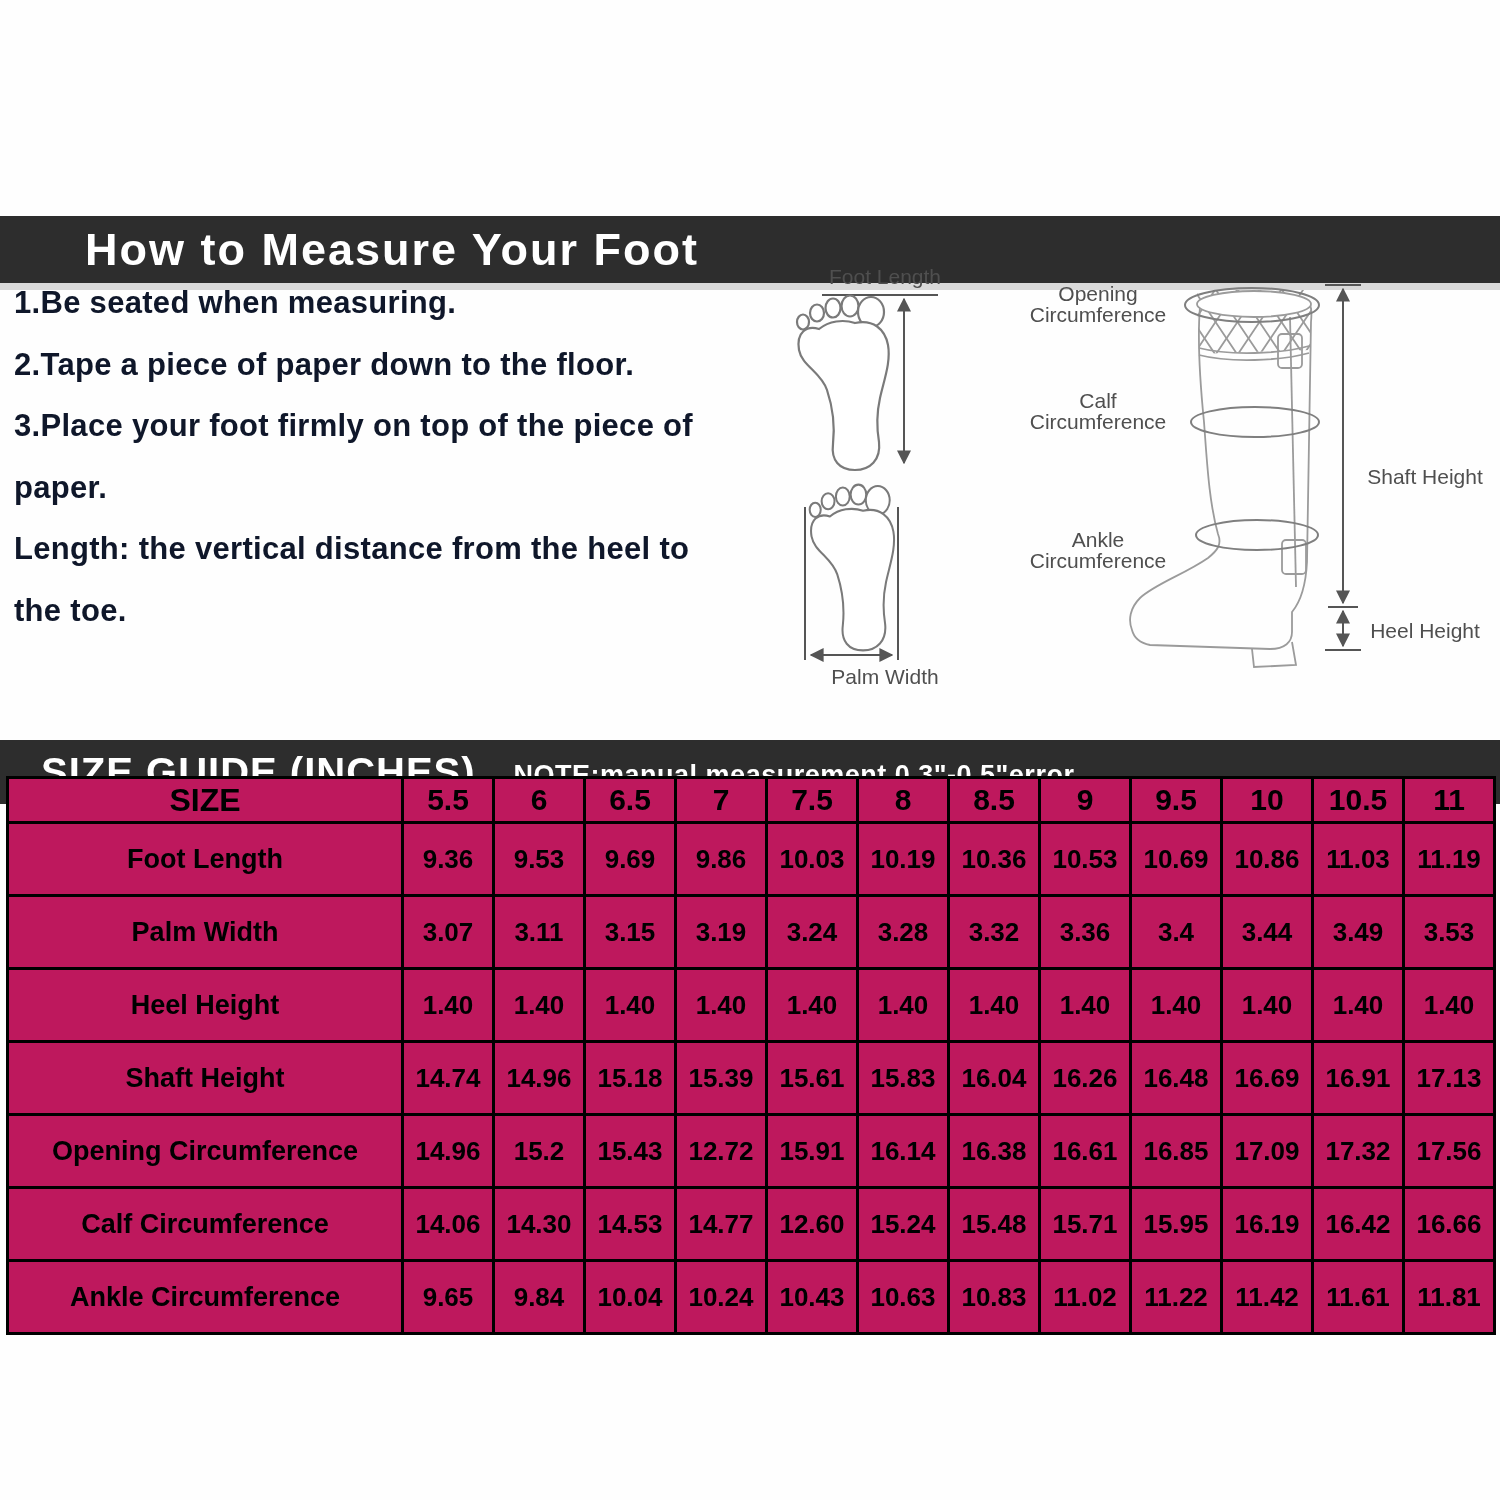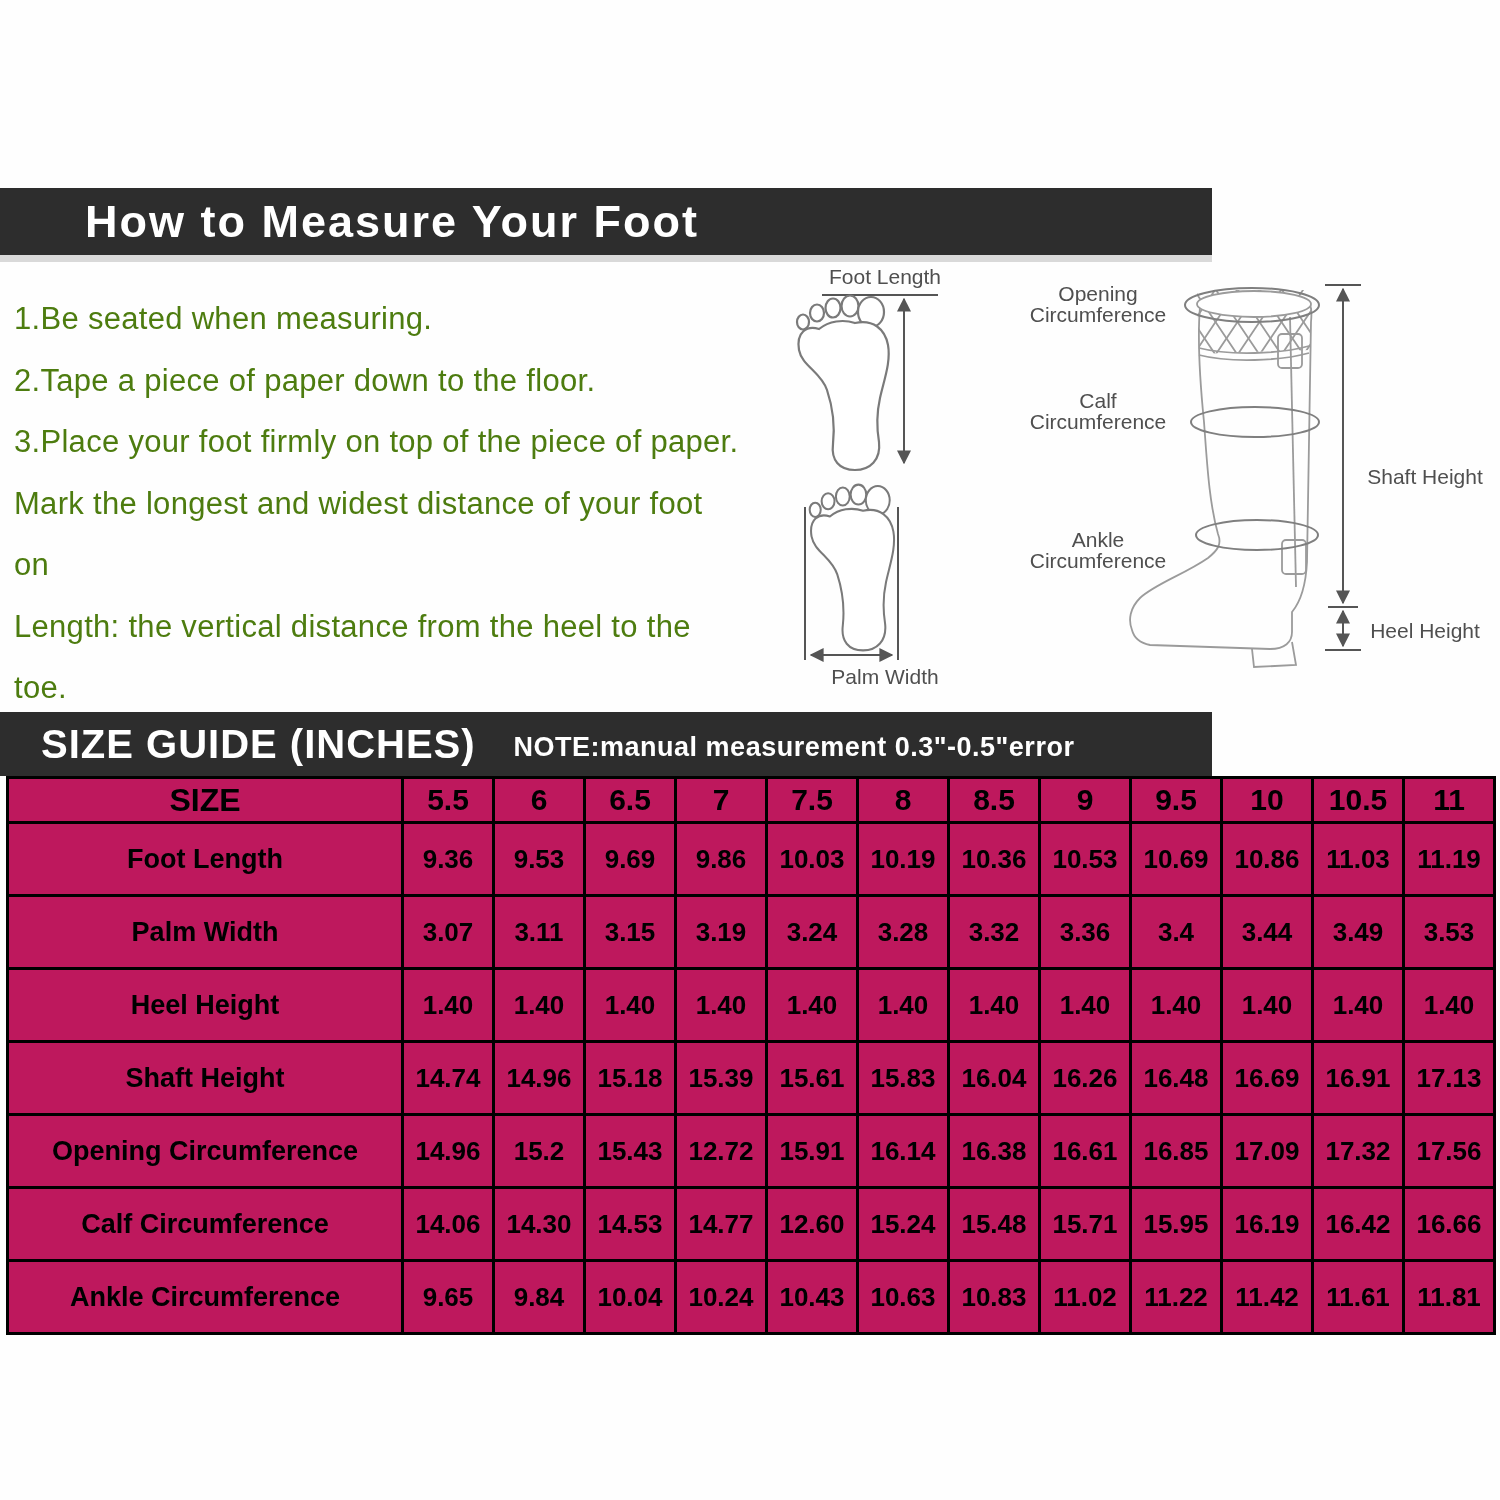--- a/index.html
+++ b/index.html
@@ -1,28 +1,28 @@
 <!DOCTYPE html>
 <html><head>
 <meta charset="utf-8">
 <style>
   html,body{margin:0;padding:0;background:#ffffff;}
   .canvas{position:relative;width:1500px;height:1500px;background:#fefefe;overflow:hidden;
           font-family:"Liberation Sans", sans-serif;}
   
-  .banner{position:absolute;left:0;width:1212px;background:#2d2d2d;color:#ffffff;
-          display:flex;align-items:center;}
+  .banner{position:absolute;left:0;width:1500px;background:#2d2d2d;color:#ffffff;
+          display:flex;align-items:center;margin-top:28px;}
   .banner1{top:188px;height:67px;border-bottom:7px solid #d9d9d9;}
   .banner1 h1{margin:0;padding-left:85px;font-size:45px;font-weight:bold;letter-spacing:2px;}
   .banner2{top:712px;height:64px;}
   .banner2 .sg-title{margin:0;padding-left:41px;font-size:40px;font-weight:bold;letter-spacing:1px;}
   .banner2 .sg-note{margin-left:38px;font-size:27px;font-weight:bold;letter-spacing:0.5px;padding-top:6px;}
   
-  .instructions{position:absolute;left:14px;top:288px;width:730px;font-size:31px;
-                line-height:61.5px;color:#4d7c0f;letter-spacing:0.3px;}
+  .instructions{position:absolute;left:14px;top:272px;width:730px;font-size:31px;
+                line-height:61.5px;color:#0f172a;letter-spacing:0.3px;font-weight:bold;}
   
   .diag-label{position:absolute;color:#4f4f4f;font-size:21px;text-align:center;line-height:21px;}
   .lbl-foot-length{left:810px;top:266px;width:150px;}
   .lbl-palm-width{left:810px;top:666px;width:150px;}
   .lbl-opening{left:1018px;top:283px;width:160px;}
   .lbl-calf{left:1018px;top:390px;width:160px;}
   .lbl-ankle{left:1018px;top:529px;width:160px;}
   .lbl-shaft{left:1350px;top:466px;width:150px;}
   .lbl-heel{left:1350px;top:620px;width:150px;}
   .diag-svg{position:absolute;}
@@ -44,21 +44,20 @@
 <div class="canvas">
 
   <header class="banner banner1">
     <h1>How to Measure Your Foot</h1>
   </header>
 
   <section class="instructions" id="instructions">
       <div>1.Be seated when measuring.</div>
       <div>2.Tape a piece of paper down to the floor.</div>
       <div>3.Place your foot firmly on top of the piece of paper.</div>
-      <div>Mark the longest and widest distance of your foot on</div>
       <div>Length: the vertical distance from the heel to the toe.</div>
     </section>
 
   <svg class="diag-svg foot-svg" width="210" height="438" viewBox="0 0 210 438">
     <defs>
       <marker id="arrF" viewBox="0 0 10 10" refX="9" refY="5" markerWidth="7" markerHeight="7" orient="auto-start-reverse">
         <path d="M0,0 L10,5 L0,10 Z" fill="#555"></path>
       </marker>
       <g id="footprint" fill="#ffffff" stroke="#7a7a7a" stroke-width="2.2">
         <ellipse cx="10" cy="24" rx="6" ry="7.5"></ellipse>

